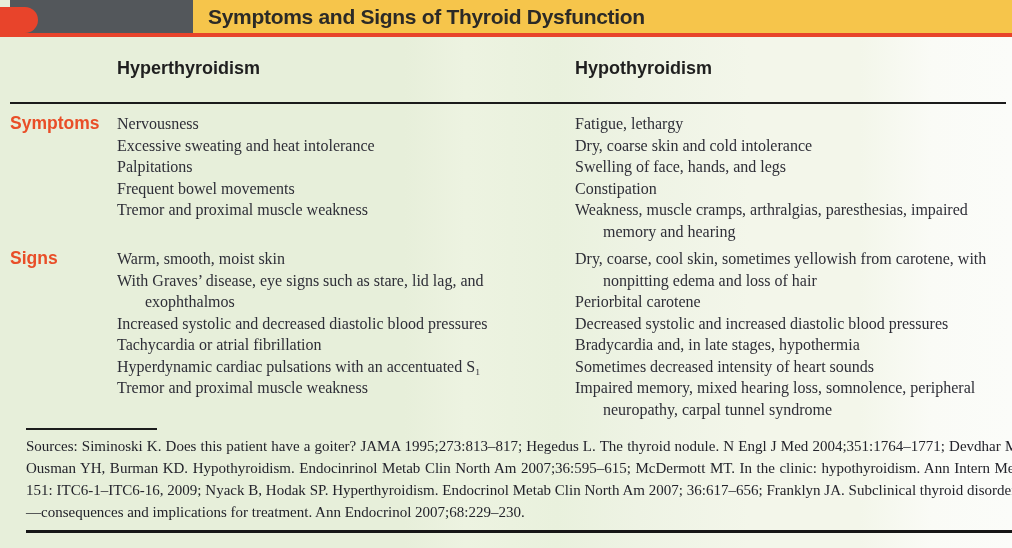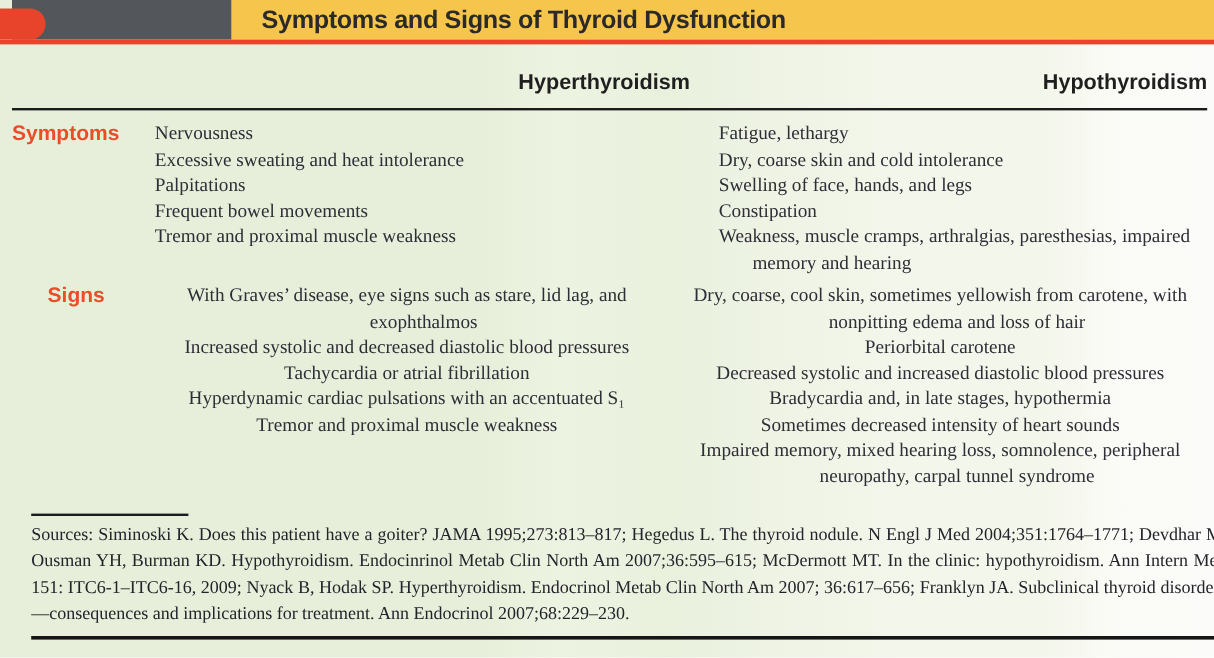--- a/index.html
+++ b/index.html
@@ -21,39 +21,39 @@
   }
   .red-notch {
     position: absolute; left: 0; top: 7px; width: 38px; height: 26px;
     background: #e8442b; border-radius: 0 13px 13px 0; z-index: 2;
   }
   .title-bar {
     position: absolute; left: 193px; right: 0; top: 0; height: 33px;
     background: #f6c54b;
   }
   .title-bar h1 {
-    margin: 0; padding-left: 25px;
+    margin: 0; padding-left: 15px;
     font-family: "Liberation Sans", sans-serif; font-weight: bold;
     font-size: 21px; line-height: 33px; letter-spacing: -0.3px; color: #2b2a27;
   }
   .red-rule {
     position: absolute; left: 0; top: 33px; width: 100%; height: 4px;
     background: #e8442b;
   }
 
   
   .table { position: absolute; left: 10px; top: 56px; width: 996px; }
   .grid-row { display: grid; grid-template-columns: 107px 458px 1fr; }
   .thead { border-bottom: 2px solid #1b1b1b; }
   .col-head {
     font-family: "Liberation Sans", sans-serif; font-weight: bold;
-    font-size: 18px; line-height: 24px; color: #1f1f1f; padding-bottom: 10px; text-align: right;
+    font-size: 18px; line-height: 24px; color: #1f1f1f; padding-bottom: 22px;
   }
-  .group.symptoms { margin-top: 9px; gap: 12px; }
-  .group.signs    { margin-top: 6px; text-align: center; }
+  .group.symptoms { margin-top: 9px; }
+  .group.signs    { margin-top: 6px; }
   .row-label {
     font-family: "Liberation Sans", sans-serif; font-weight: bold;
     font-size: 17.5px; line-height: 21.5px; color: #e94e28;
   }
   .cell { padding-right: 14px; }
   .cell .cell-item {
     font-size: 16px; line-height: 21.5px; color: #2e2e37;
     padding-left: 28px; text-indent: -28px;
   }
 
@@ -102,20 +102,21 @@
           <div class="cell-item">Dry, coarse skin and cold intolerance</div>
           <div class="cell-item">Swelling of face, hands, and legs</div>
           <div class="cell-item">Constipation</div>
           <div class="cell-item">Weakness, muscle cramps, arthralgias, paresthesias, impaired memory and hearing</div>
         </div>
     </div>
 
     <div class="grid-row group signs">
       <div class="row-label">Signs</div>
       <div class="cell">
+          <div class="cell-item">Warm, smooth, moist skin</div>
           <div class="cell-item">With Graves’ disease, eye signs such as stare, lid lag, and exophthalmos</div>
           <div class="cell-item">Increased systolic and decreased diastolic blood pressures</div>
           <div class="cell-item">Tachycardia or atrial fibrillation</div>
           <div class="cell-item">Hyperdynamic cardiac pulsations with an accentuated S₁</div>
           <div class="cell-item">Tremor and proximal muscle weakness</div>
         </div>
       <div class="cell">
           <div class="cell-item">Dry, coarse, cool skin, sometimes yellowish from carotene, with nonpitting edema and loss of hair</div>
           <div class="cell-item">Periorbital carotene</div>
           <div class="cell-item">Decreased systolic and increased diastolic blood pressures</div>

